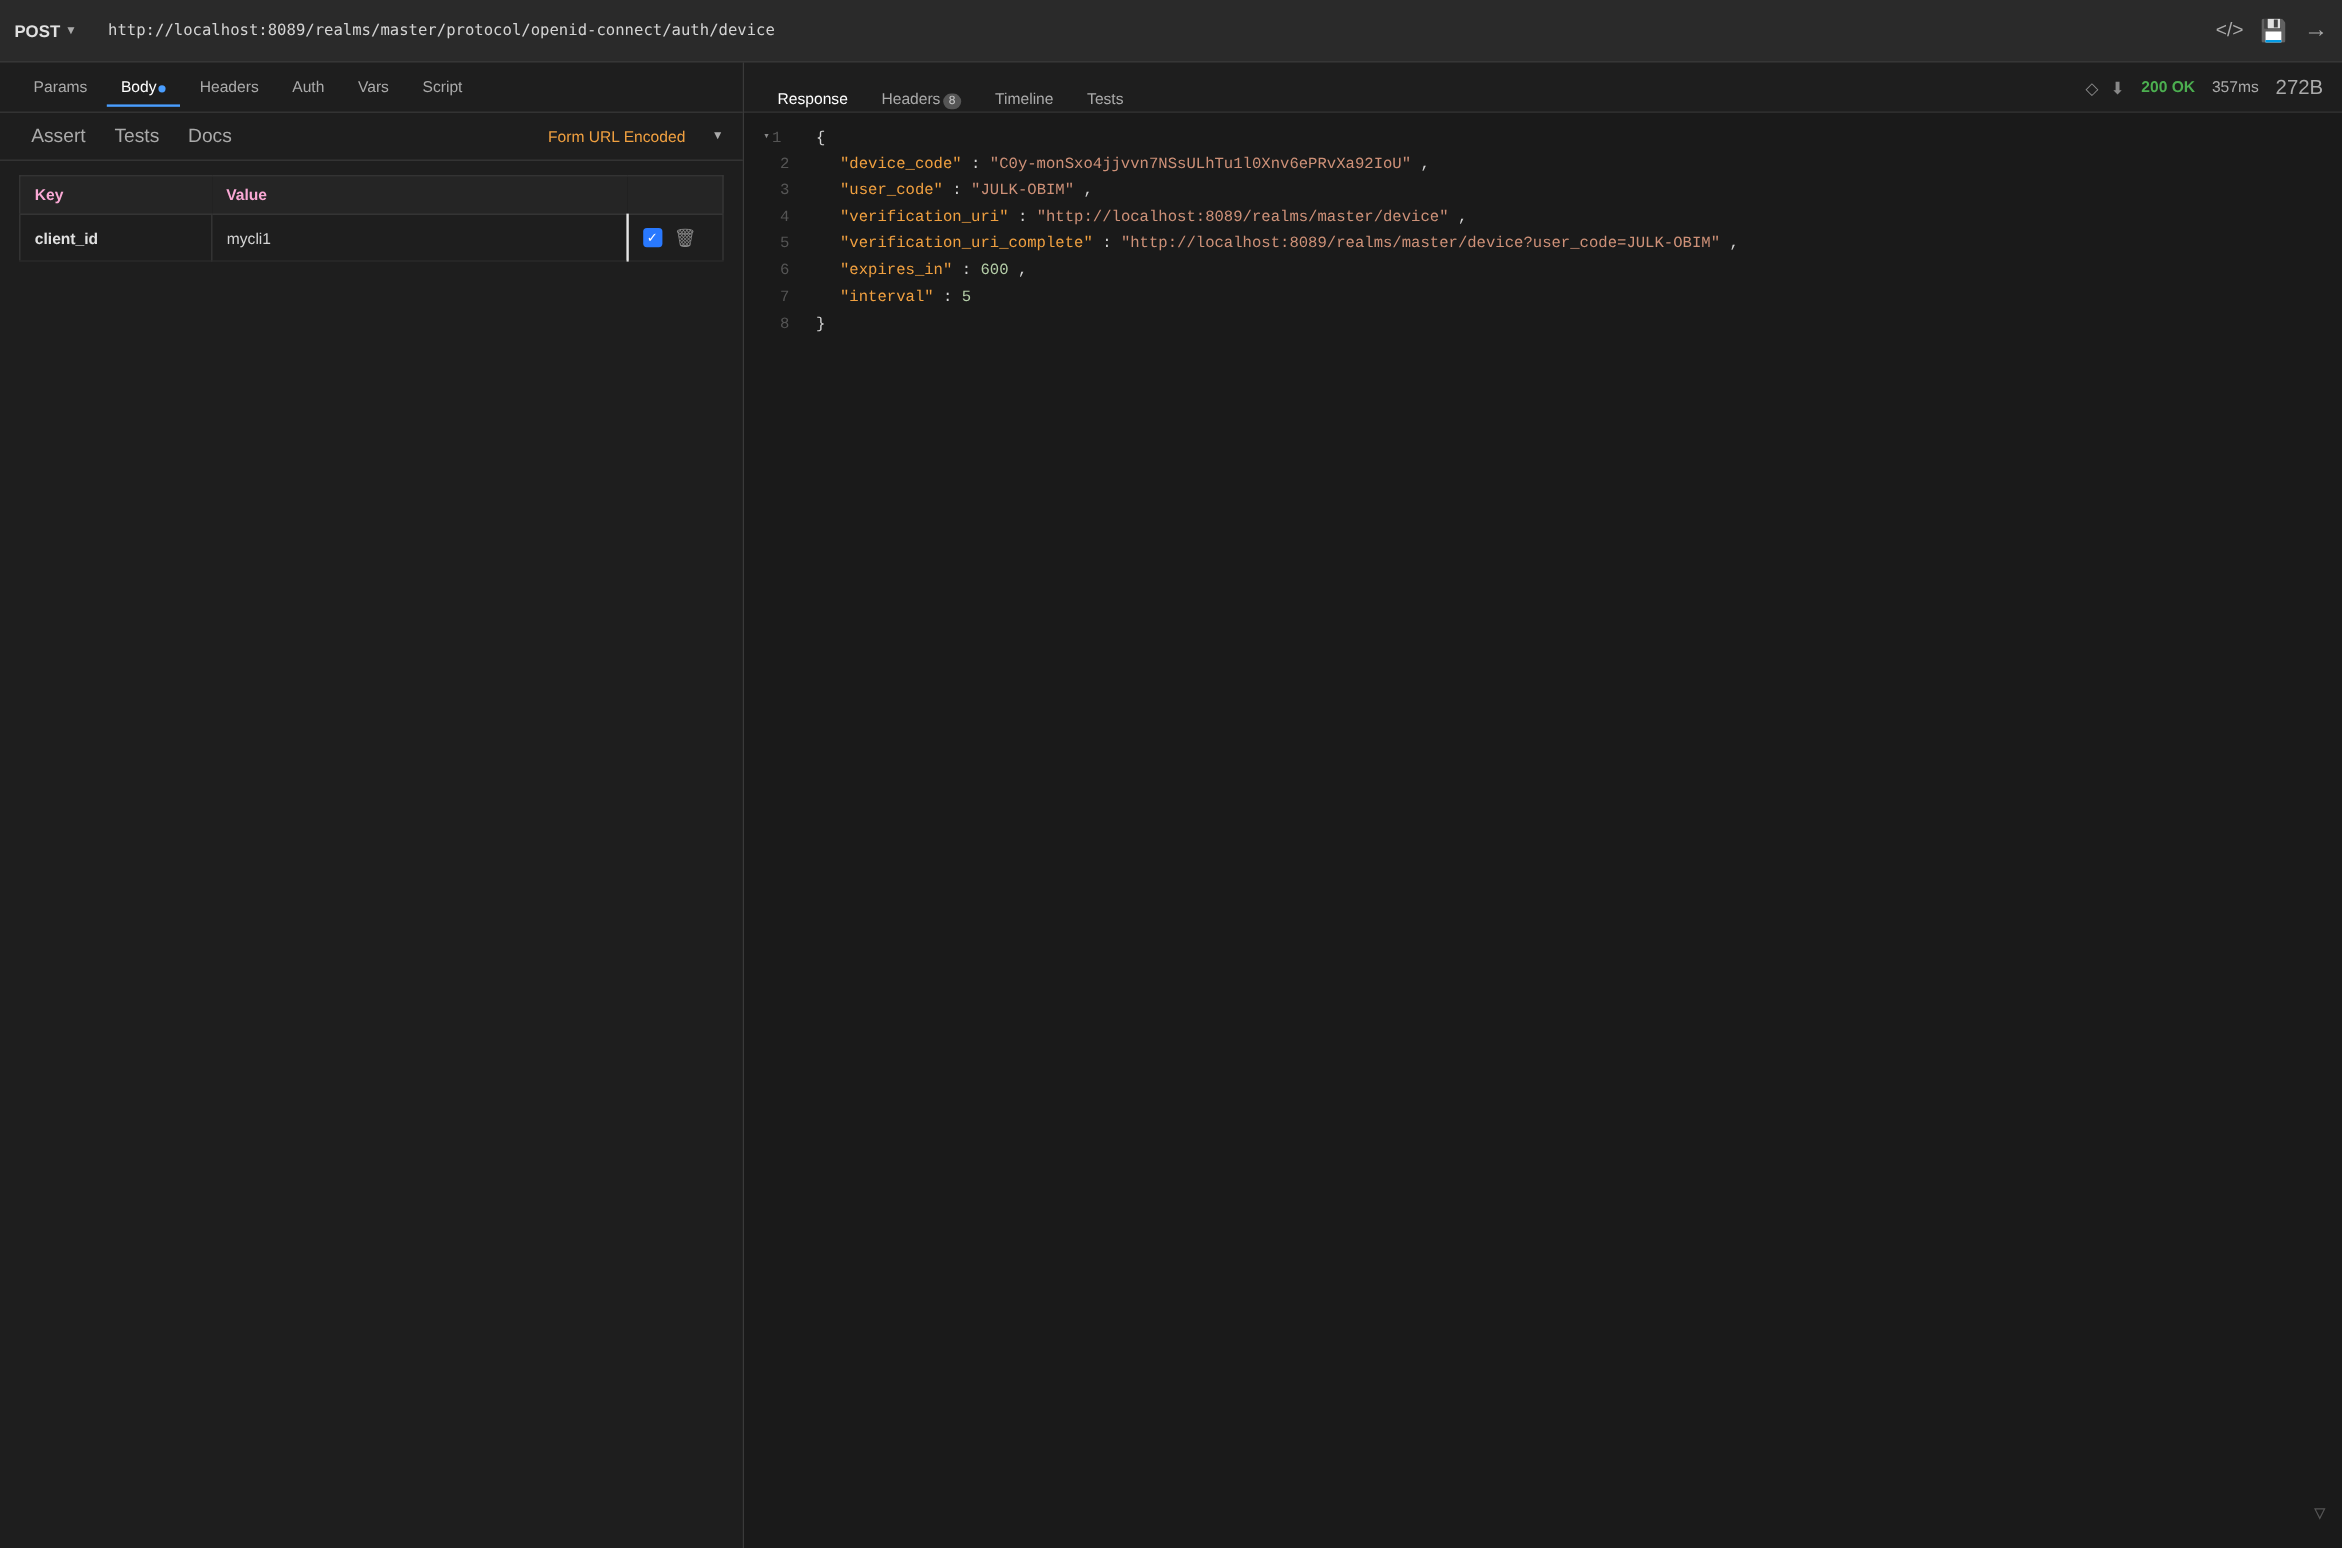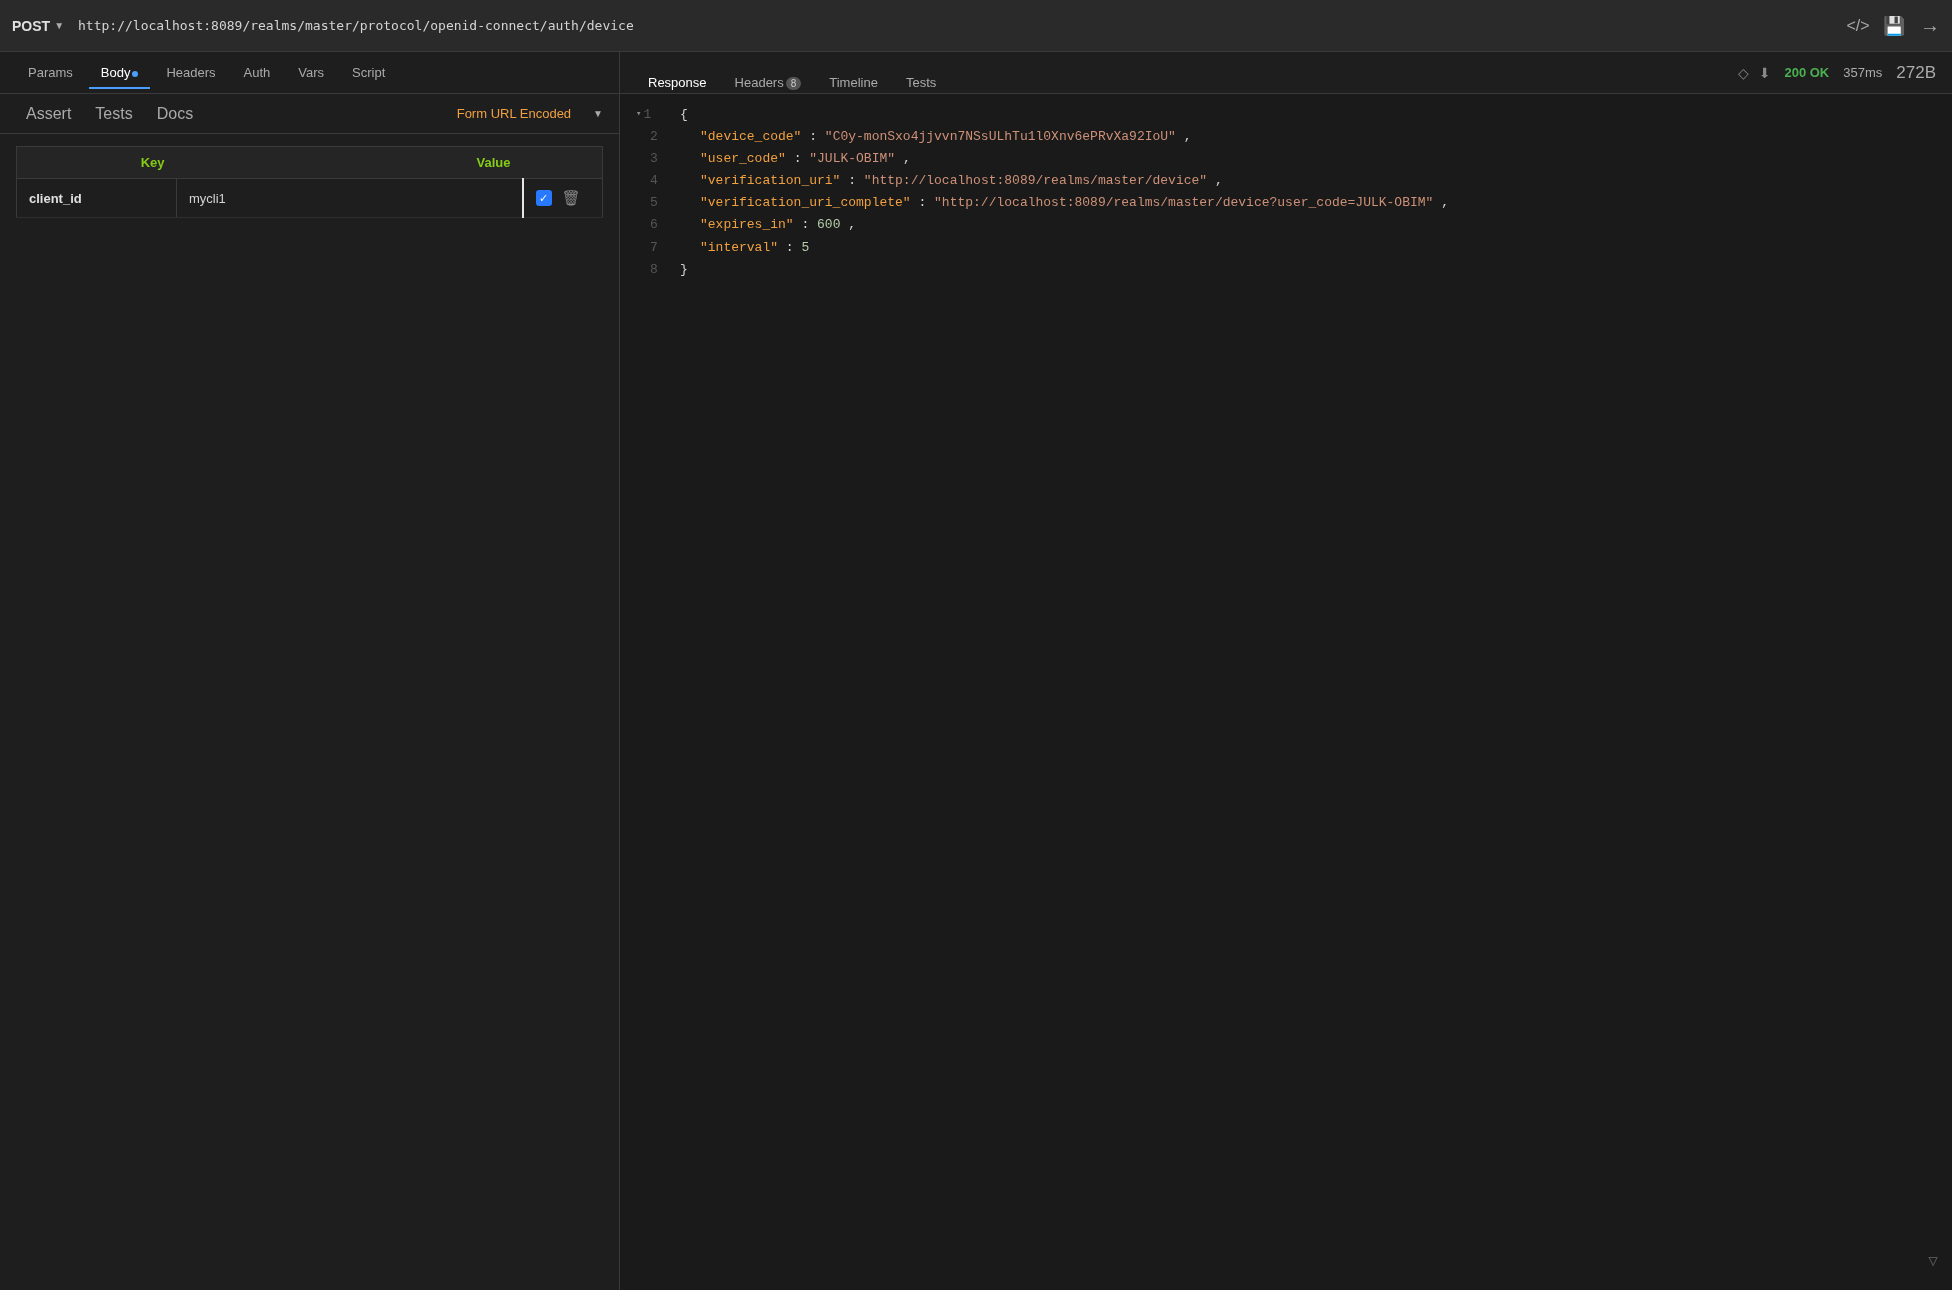--- a/index.html
+++ b/index.html
@@ -12,21 +12,21 @@
       overflow: hidden;
     }
 
     
     .url-bar {
       display: flex;
       align-items: center;
       background: #2a2a2a;
       border-bottom: 1px solid #3a3a3a;
       padding: 8px 12px;
-      gap: 14px;
+      gap: 26px;
       height: 52px;
     }
     .method-badge {
       display: flex;
       align-items: center;
       gap: 4px;
       color: #e0e0e0;
       font-weight: bold;
       font-size: 14px;
       cursor: pointer;
@@ -145,24 +145,24 @@
     }
 
     
     .params-table {
       width: calc(100% - 32px);
       margin: 12px 16px 0 16px;
       border-collapse: collapse;
       border: 1px solid #3a3a3a;
     }
     .params-table th {
-      text-align: right;
+      text-align: left;
       padding: 8px 12px;
       font-weight: bold;
-      color: #84cc16;
+      color: #f9a8d4;
       border-bottom: 1px solid #3a3a3a;
       background: #252525;
       font-size: 13px;
     }
     .params-table td {
       padding: 10px 12px;
       border-bottom: 1px solid #2e2e2e;
       font-size: 13px;
     }
     .params-table td:first-child {

